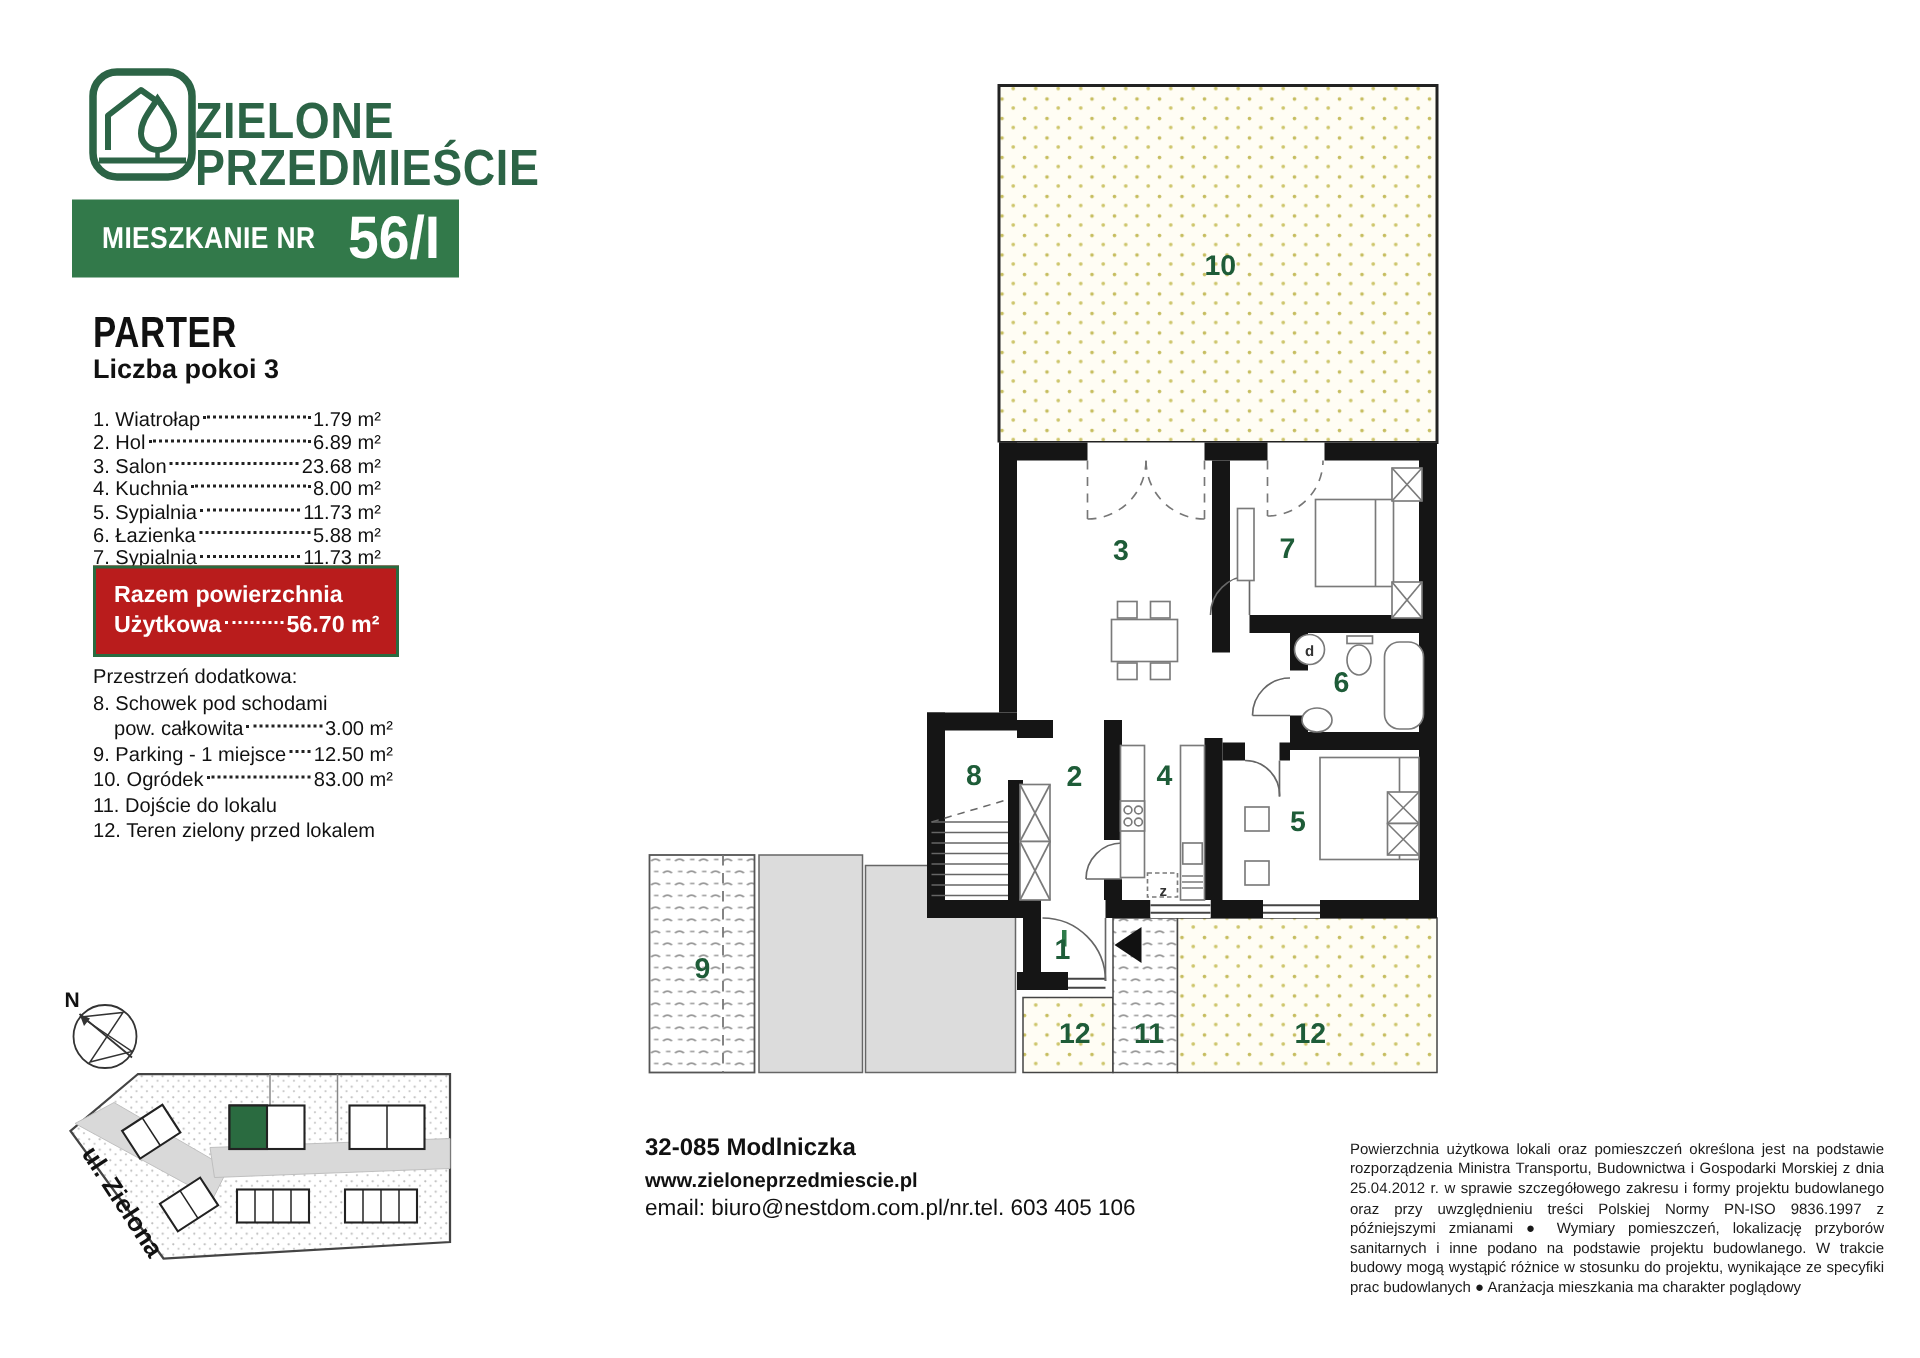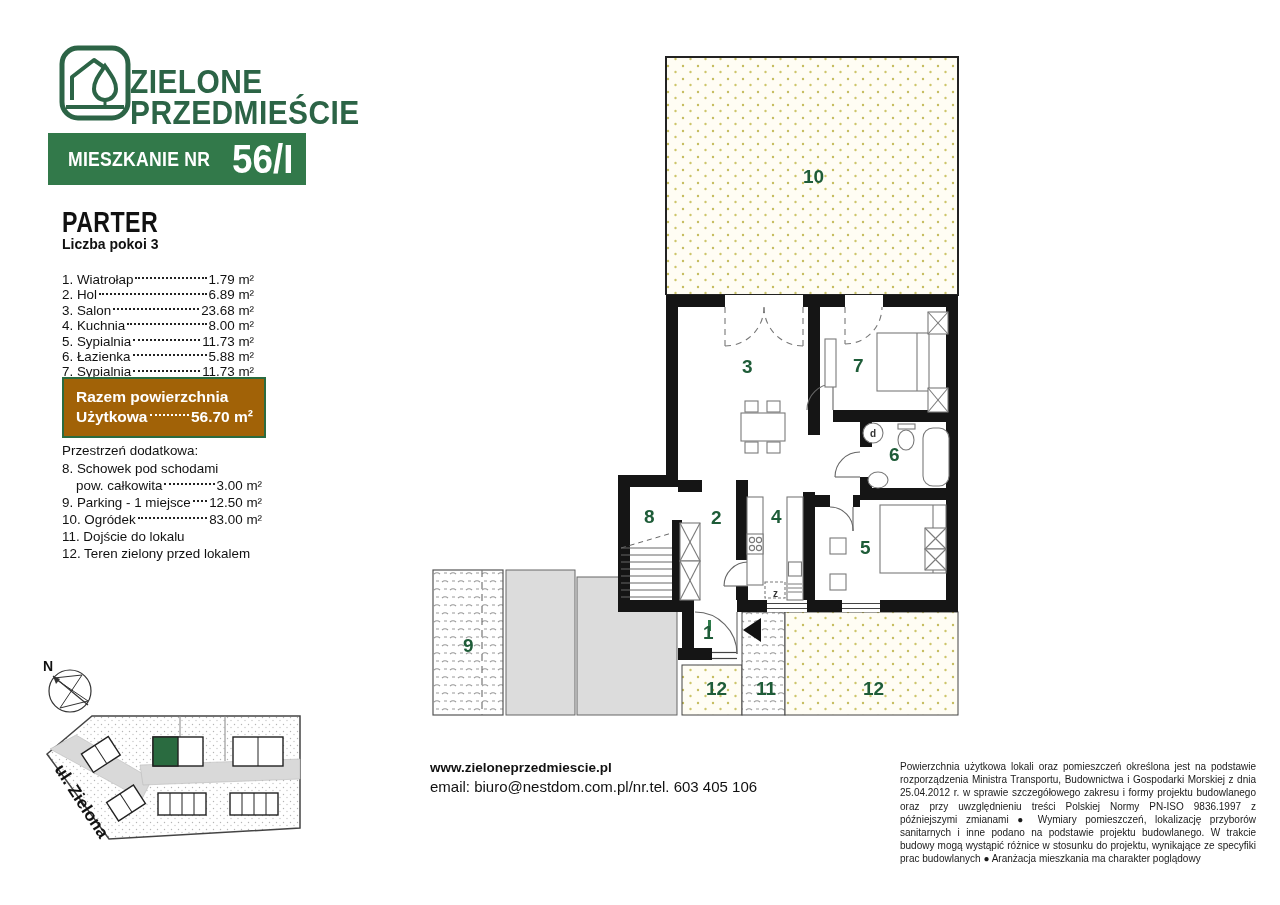--- a/index.html
+++ b/index.html
@@ -8,31 +8,31 @@
 
   
   #logo-icon{left:58px;top:44px;}
   .brand{left:130px;top:50px;color:#2c6446;font-weight:bold;line-height:31px;font-size:34px;letter-spacing:.5px;margin-top:16px;}
   .brand .ln{display:block;transform:scaleX(.88);transform-origin:left;white-space:nowrap;}
   .banner{left:48px;top:133px;width:258px;height:52px;background:#32794a;color:#fff;display:flex;align-items:center;padding-left:20px;box-sizing:border-box;}
   .banner .lbl{font-weight:bold;font-size:20px;transform:scaleX(.88);transform-origin:left;white-space:nowrap;letter-spacing:.3px;}
   .banner .num{font-weight:bold;font-size:40px;margin-left:2px;transform:scaleX(.92);transform-origin:left;}
 
   .floor-title{left:62px;top:206px;font-size:29px;font-weight:bold;transform:scaleX(.80);transform-origin:left;letter-spacing:.5px;}
-  .floor-sub{left:62px;top:236px;font-size:14px;font-weight:bold;}
+  .floor-sub{left:62px;top:236px;font-size:18px;font-weight:bold;}
 
   
   .rooms{left:62px;top:272px;width:192px;font-size:13.4px;line-height:15.4px;}
   .row{display:flex;align-items:center;white-space:nowrap;}
   .row .nm{flex:none;}
   .row .leader{flex:1;border-bottom:2px dotted #222;margin:0 2px 3px 2px;min-width:6px;}
   .row .ar{flex:none;}
   .row.indent{padding-left:14px;}
 
-  .total-box{left:62px;top:377px;width:204px;background:#a16207;border:2px solid #2a6b40;color:#fff;box-sizing:border-box;padding:8px 11px 9px 12px;font-size:15.5px;font-weight:bold;line-height:20px;}
+  .total-box{left:62px;top:377px;width:204px;background:#b91c1c;border:2px solid #2a6b40;color:#fff;box-sizing:border-box;padding:8px 11px 9px 12px;font-size:15.5px;font-weight:bold;line-height:20px;}
   .total-box .row .leader{border-bottom:2px dotted #fff;margin-bottom:4px;}
 
   .extra{left:62px;top:442px;width:200px;font-size:13.4px;line-height:17px;}
   .extra .hd{margin-bottom:1px;}
 
   
   .addr{left:430px;top:756px;font-size:15.5px;line-height:19px;}
   .addr .b{font-weight:bold;font-size:16px;}
   .addr .w{font-weight:bold;font-size:13.5px;margin-top:2px;}
   .addr .e{font-size:15px;text-align:right;}
@@ -395,17 +395,18 @@
     <rect x="200" y="140" width="48" height="22"></rect>
       <line x1="212" y1="140" x2="212" y2="162" stroke-width="1"></line>
       <line x1="224" y1="140" x2="224" y2="162" stroke-width="1"></line>
       <line x1="236" y1="140" x2="236" y2="162" stroke-width="1"></line>
   </g>
 
   <text class="street" transform="translate(24,116) rotate(57)">ul. Zielona</text>
 </svg>
 
 <div class="abs addr">
+  <div class="b">32-085 Modlniczka</div>
   <div class="w">www.zieloneprzedmiescie.pl</div>
   <div class="e">email: biuro@nestdom.com.pl/nr.tel. 603 405 106</div>
 </div>
 
 <div class="abs legal">Powierzchnia użytkowa lokali oraz pomieszczeń określona jest na podstawie rozporządzenia Ministra Transportu, Budownictwa i Gospodarki Morskiej z dnia 25.04.2012 r. w sprawie szczegółowego zakresu i formy projektu budowlanego oraz przy uwzględnieniu treści Polskiej Normy PN-ISO 9836.1997 z późniejszymi zmianami ● Wymiary pomieszczeń, lokalizację przyborów sanitarnych i inne podano na podstawie projektu budowlanego. W trakcie budowy mogą wystąpić różnice w stosunku do projektu, wynikające ze specyfiki prac budowlanych ● Aranżacja mieszkania ma charakter poglądowy</div>
 
 </body></html>

